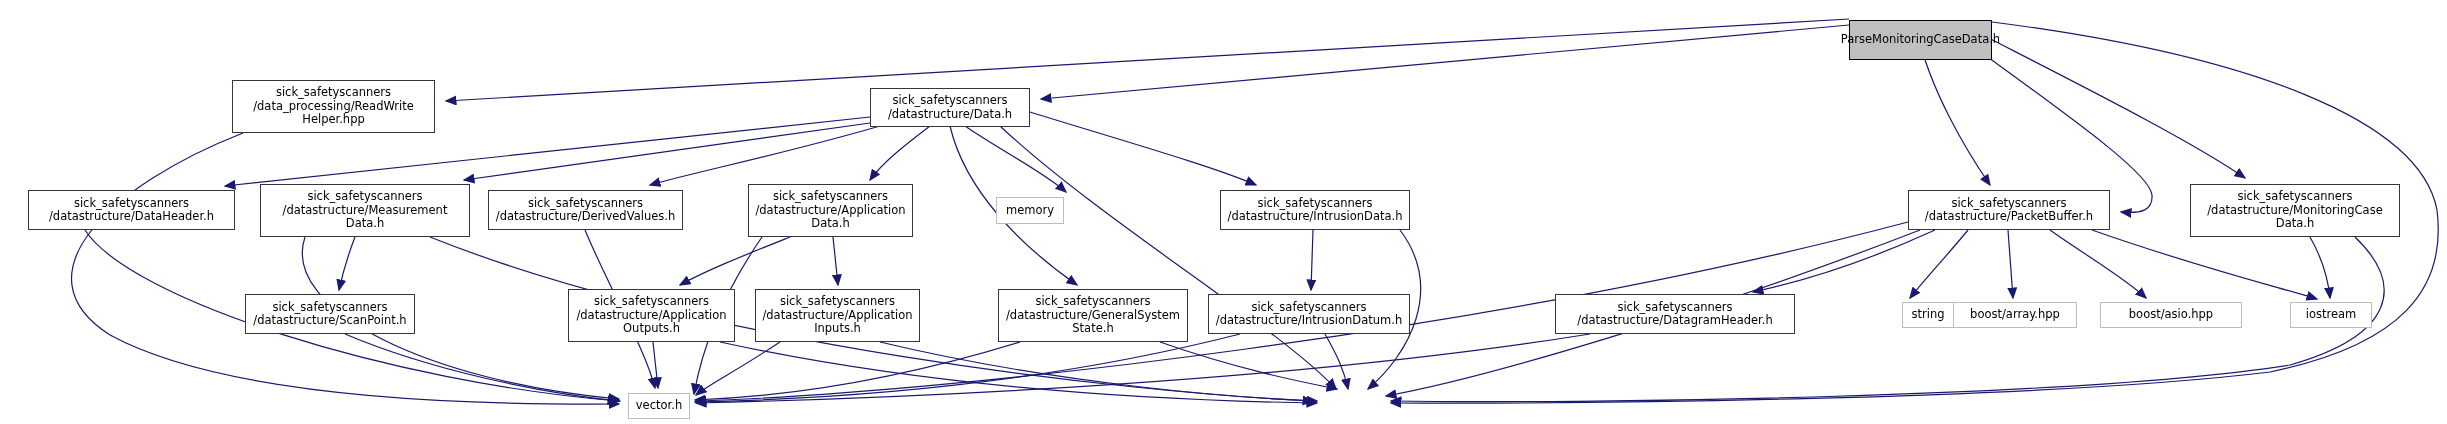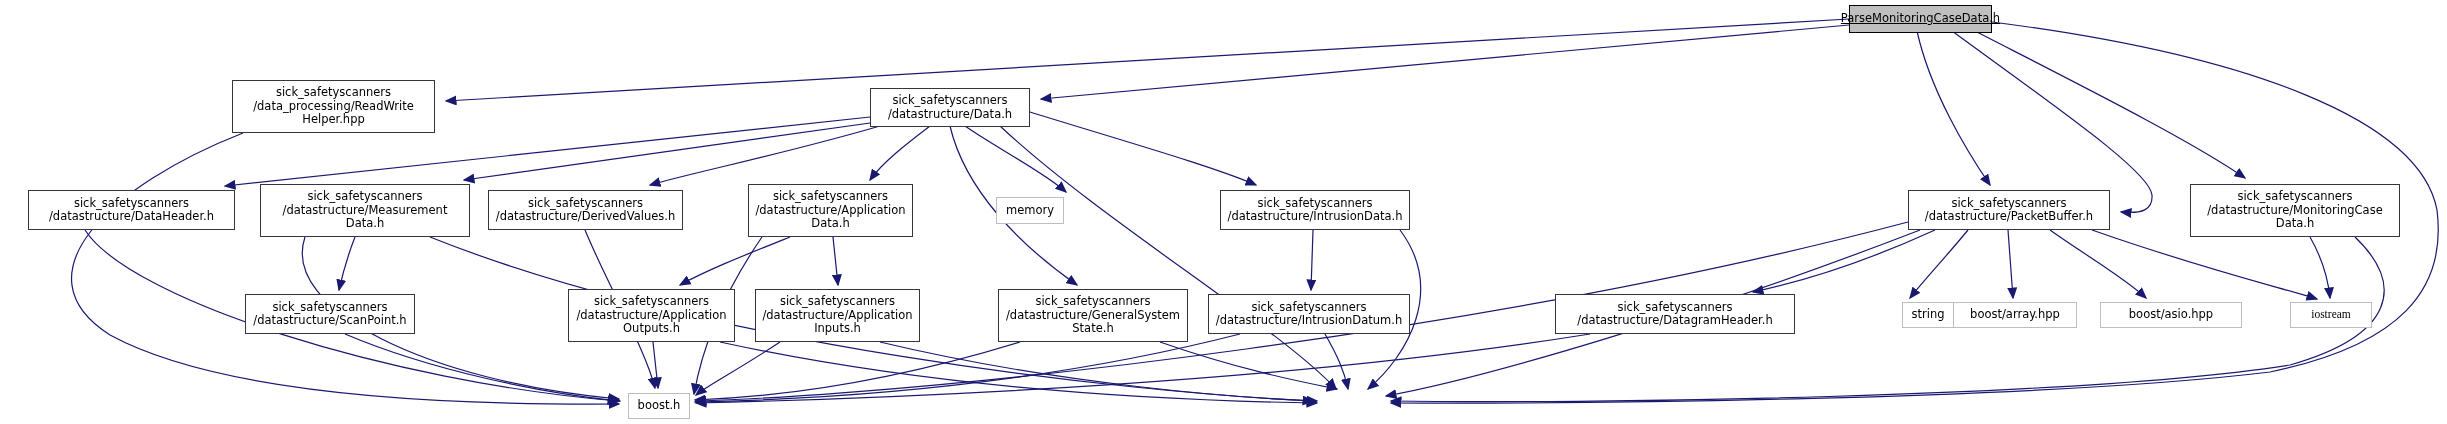--- a/index.html
+++ b/index.html
@@ -94,21 +94,21 @@
       <path d="M1908,222 C1500,330 955,393 696,401" marker-end="url(#ah)"></path>
       <path d="M1920,230 C1700,315 1485,378 1386,396" marker-end="url(#ah)"></path>
 
       <path d="M2310,237 C2322,258 2328,278 2330,298" marker-end="url(#ah)"></path>
       <path d="M2355,237 C2405,285 2395,335 2290,365 C2080,398 1570,404 1391,401" marker-end="url(#ah)"></path>
 
       <path d="M1590,334 C1290,382 910,398 696,403" marker-end="url(#ah)"></path>
     </g>
   </svg>
 
-  <div class="node main" style="left:1849px;top:5px;width:143px;height:28px;text-decoration:underline;">ParseMonitoringCaseData.h</div>
+  <div class="node main" style="left:1849px;top:20px;width:143px;height:40px;">ParseMonitoringCaseData.h</div>
 
   <div class="node" style="left:232px;top:80px;width:203px;height:53px;">sick_safetyscanners
 /data_processing/ReadWrite
 Helper.hpp</div>
 
   <div class="node" style="left:870px;top:88px;width:160px;height:39px;">sick_safetyscanners
 /datastructure/Data.h</div>
 
   <div class="node" style="left:28px;top:190px;width:207px;height:40px;">sick_safetyscanners
 /datastructure/DataHeader.h</div>
@@ -156,19 +156,19 @@
 
   <div class="node" style="left:1555px;top:294px;width:240px;height:40px;">sick_safetyscanners
 /datastructure/DatagramHeader.h</div>
 
   <div class="node system" style="left:1902px;top:302px;width:52px;height:26px;text-align:right;">string</div>
 
   <div class="node system" style="left:1953px;top:302px;width:124px;height:26px;">boost/array.hpp</div>
 
   <div class="node system" style="left:2100px;top:302px;width:142px;height:26px;">boost/asio.hpp</div>
 
-  <div class="node system" style="left:2290px;top:302px;width:82px;height:26px;font-family:Liberation Serif, serif;">iostream</div>
+  <div class="node system" style="left:2290px;top:302px;width:82px;height:26px;">iostream</div>
 
-  <div class="node system" style="left:628px;top:393px;width:62px;height:26px;">boost.h</div>
+  <div class="node system" style="left:628px;top:393px;width:62px;height:26px;">vector.h</div>
 
   <div class="node system" style="left:1322px;top:393px;width:58px;height:26px;margin-top:36px;">vector</div>
 
 </div>
 
 </body></html>

